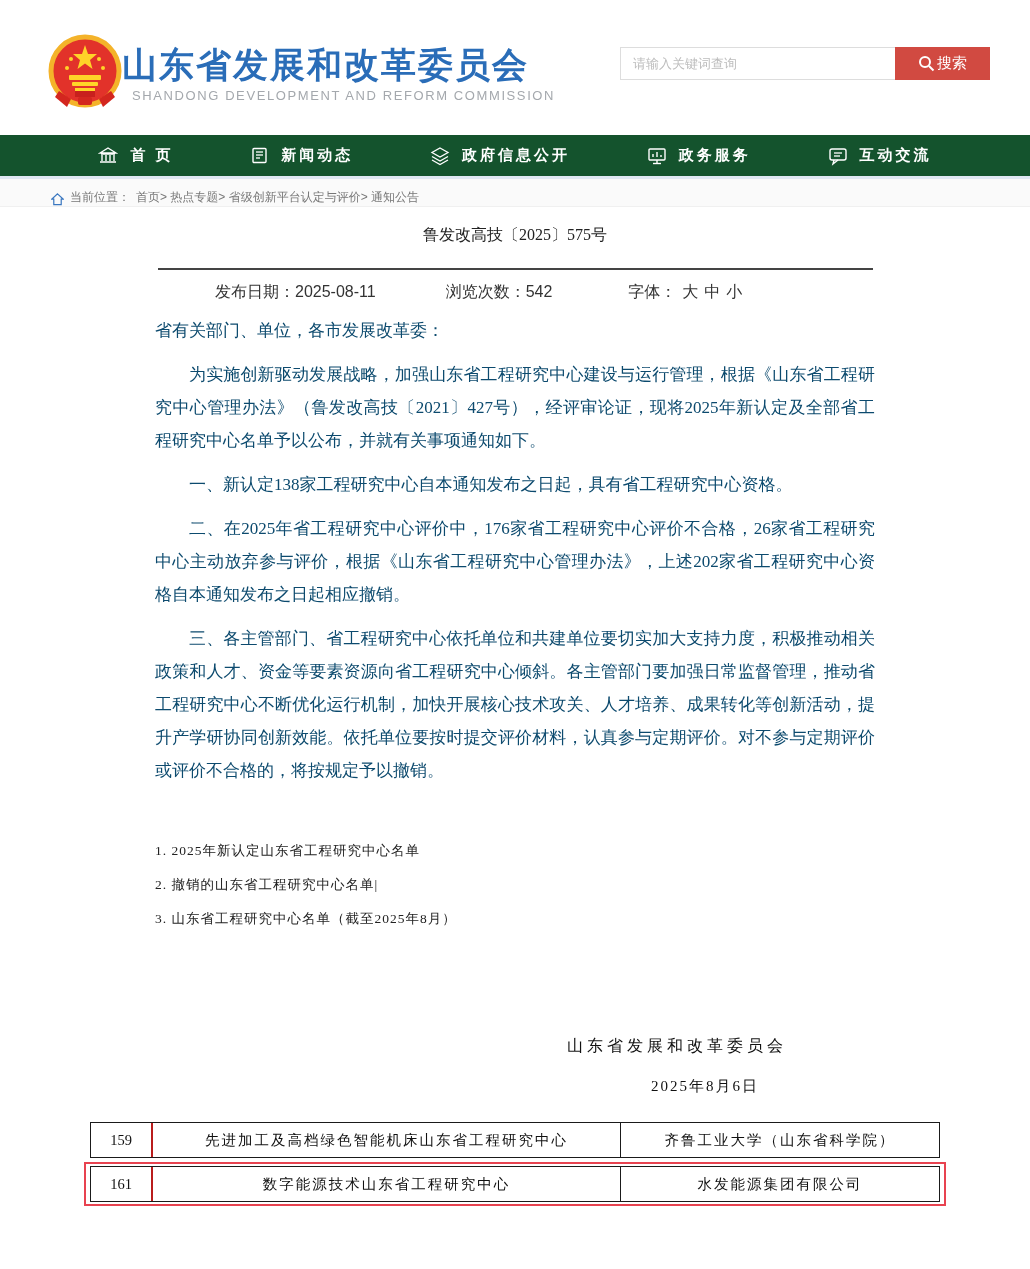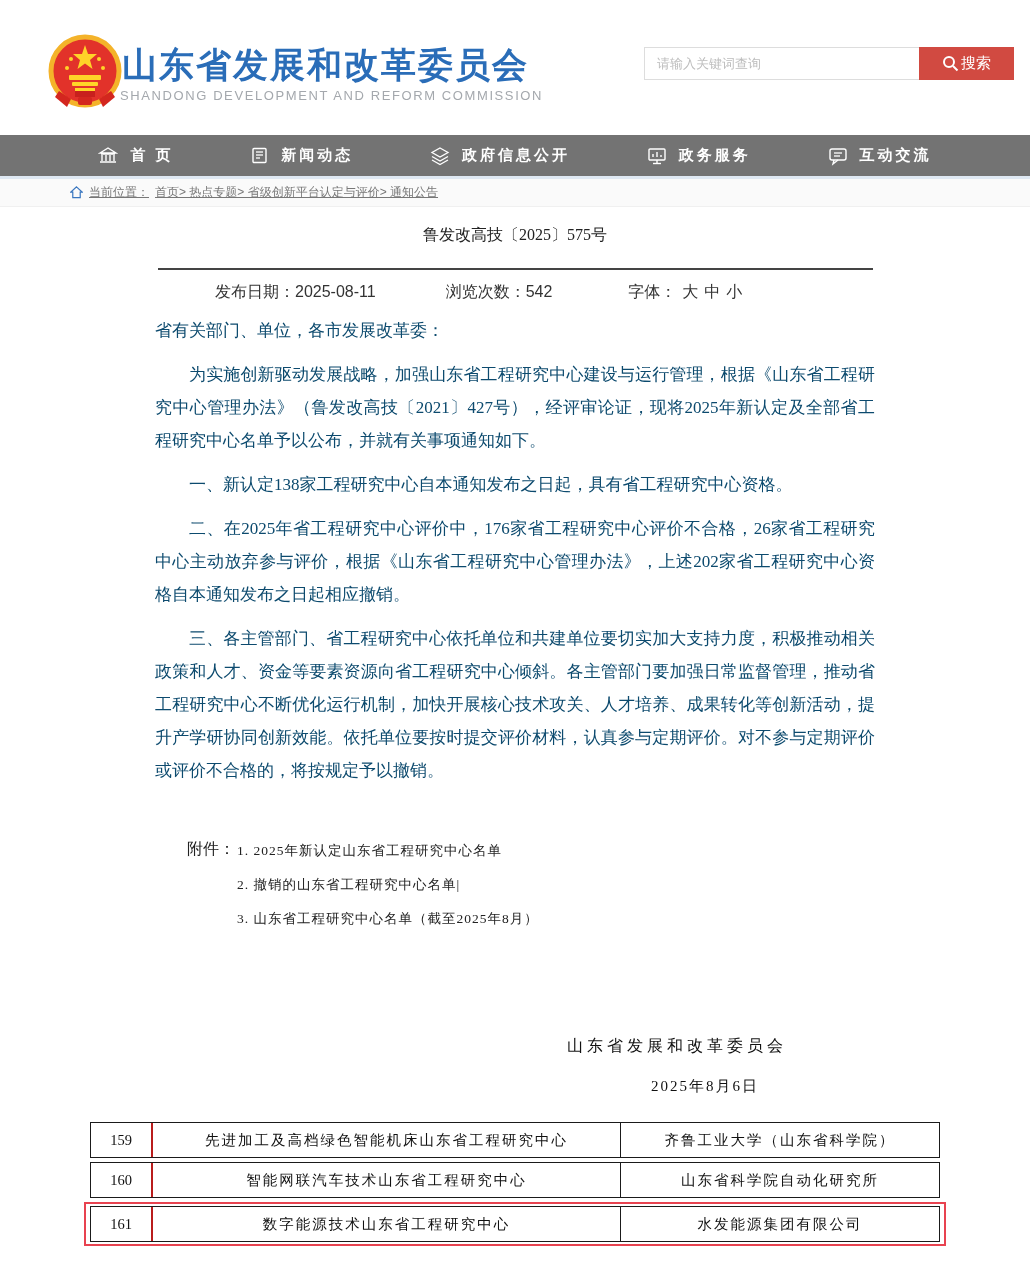--- a/index.html
+++ b/index.html
@@ -5,41 +5,41 @@
   * { margin:0; padding:0; box-sizing:border-box; }
   html,body { background:#fff; }
   body { font-family:"Liberation Sans", sans-serif; width:1030px; }
   .page { width:1030px; height:1269px; position:relative; background:#fff; overflow:hidden; }
 
   
   .header { height:135px; position:relative; background:#fff; }
   .logo { position:absolute; left:45px; top:33px; width:80px; height:80px; }
   .site-title { position:absolute; left:122px; top:42px; font-size:35px; font-weight:bold;
                 color:#2a6db8; letter-spacing:2px; }
-  .site-sub { position:absolute; left:120px; top:88px; font-size:13px; color:#a4a8ad;
+  .site-sub { position:absolute; left:132px; top:88px; font-size:13px; color:#a4a8ad;
               letter-spacing:1.6px; }
-  .search-wrap { position:absolute; left:644px; top:47px; width:370px; height:33px; display:flex; }
+  .search-wrap { position:absolute; left:620px; top:47px; width:370px; height:33px; display:flex; }
   .search-input { flex:1; border:1px solid #ddd; border-right:none; padding:0 12px;
                   font-size:13px; color:#444; outline:none; font-family:"Liberation Sans",sans-serif; }
   .search-input::placeholder { color:#bdbdbd; }
   .search-btn { width:95px; background:#d14a41; border:none; color:#fff; font-size:15px;
                 display:flex; align-items:center; justify-content:center; gap:2px; cursor:pointer;
                 font-family:"Liberation Sans",sans-serif; }
 
   
-  .nav { height:44px; background:#737373; display:flex; align-items:center;
+  .nav { height:44px; background:#14532d; display:flex; align-items:center;
          justify-content:space-around; padding:0 60px; border-bottom:3px solid #dfe8f3; }
   .nav-item { display:flex; align-items:center; gap:12px; color:#fff; font-size:15px;
               font-weight:bold; letter-spacing:3px; cursor:pointer; white-space:nowrap; }
   .nav-item svg { display:block; }
 
   
   .crumb { height:28px; background:#fafafa; border-bottom:1px solid #f0f0f0;
-           display:flex; align-items:center; padding-left:70px; gap:6px;
-           font-size:12px; color:#777;text-decoration:underline; }
+           display:flex; align-items:flex-end; padding-left:51px; gap:6px;
+           font-size:12px; color:#777; }
 
   
   .article { width:720px; margin:0 auto; position:relative; }
   .art-title { margin-top:28px; text-align:center; font-size:21px; font-weight:bold;
                color:#1a1a1a; letter-spacing:1px; }
   .art-docnum { margin-top:18px; text-align:center; font-size:16px; color:#222;
                 font-family:"Liberation Serif", serif; }
   .art-divider { margin-top:22px; border-top:2px solid #444; width:715px; margin-left:auto; margin-right:auto; }
   .art-meta { margin-top:12px; display:flex; padding-left:60px; font-size:16px; color:#333; }
   .art-meta .mitem { margin-right:70px; }
@@ -175,46 +175,40 @@
     <div class="body-text">
       <p>省有关部门、单位，各市发展改革委：</p>
       <p class="indent">为实施创新驱动发展战略，加强山东省工程研究中心建设与运行管理，根据《山东省工程研究中心管理办法》（鲁发改高技〔2021〕427号），经评审论证，现将2025年新认定及全部省工程研究中心名单予以公布，并就有关事项通知如下。</p>
       <p class="indent">一、新认定138家工程研究中心自本通知发布之日起，具有省工程研究中心资格。</p>
       <p class="indent">二、在2025年省工程研究中心评价中，176家省工程研究中心评价不合格，26家省工程研究中心主动放弃参与评价，根据《山东省工程研究中心管理办法》，上述202家省工程研究中心资格自本通知发布之日起相应撤销。</p>
       <p class="indent">三、各主管部门、省工程研究中心依托单位和共建单位要切实加大支持力度，积极推动相关政策和人才、资金等要素资源向省工程研究中心倾斜。各主管部门要加强日常监督管理，推动省工程研究中心不断优化运行机制，加快开展核心技术攻关、人才培养、成果转化等创新活动，提升产学研协同创新效能。依托单位要按时提交评价材料，认真参与定期评价。对不参与定期评价或评价不合格的，将按规定予以撤销。</p>
     </div>
 
     <div class="attachments">
       <div class="att-row">
-        <div class="att-label">附件：</div>
         <div class="att-list">
           <div class="att-item">1. 2025年新认定山东省工程研究中心名单</div>
           <div class="att-item">2. 撤销的山东省工程研究中心名单|</div>
           <div class="att-item">3. 山东省工程研究中心名单（截至2025年8月）</div>
         </div>
       </div>
     </div>
 
     <div class="signature">
       <div class="sig-org">山东省发展和改革委员会</div>
       <div class="sig-date">2025年8月6日</div>
     </div>
   </div>
 
   <div class="tbl">
     <div class="tbl-row">
       <div class="c c-no">159</div>
       <div class="c c-name">先进加工及高档绿色智能机床山东省工程研究中心</div>
       <div class="c c-org">齐鲁工业大学（山东省科学院）</div>
     </div>
-    <div class="tbl-row">
-      <div class="c c-no">160</div>
-      <div class="c c-name">智能网联汽车技术山东省工程研究中心</div>
-      <div class="c c-org">山东省科学院自动化研究所</div>
-    </div>
     <div class="hl-wrap">
       <div class="tbl-row">
         <div class="c c-no">161</div>
         <div class="c c-name">数字能源技术山东省工程研究中心</div>
         <div class="c c-org">水发能源集团有限公司</div>
       </div>
     </div>
   </div>
 
 </div>

